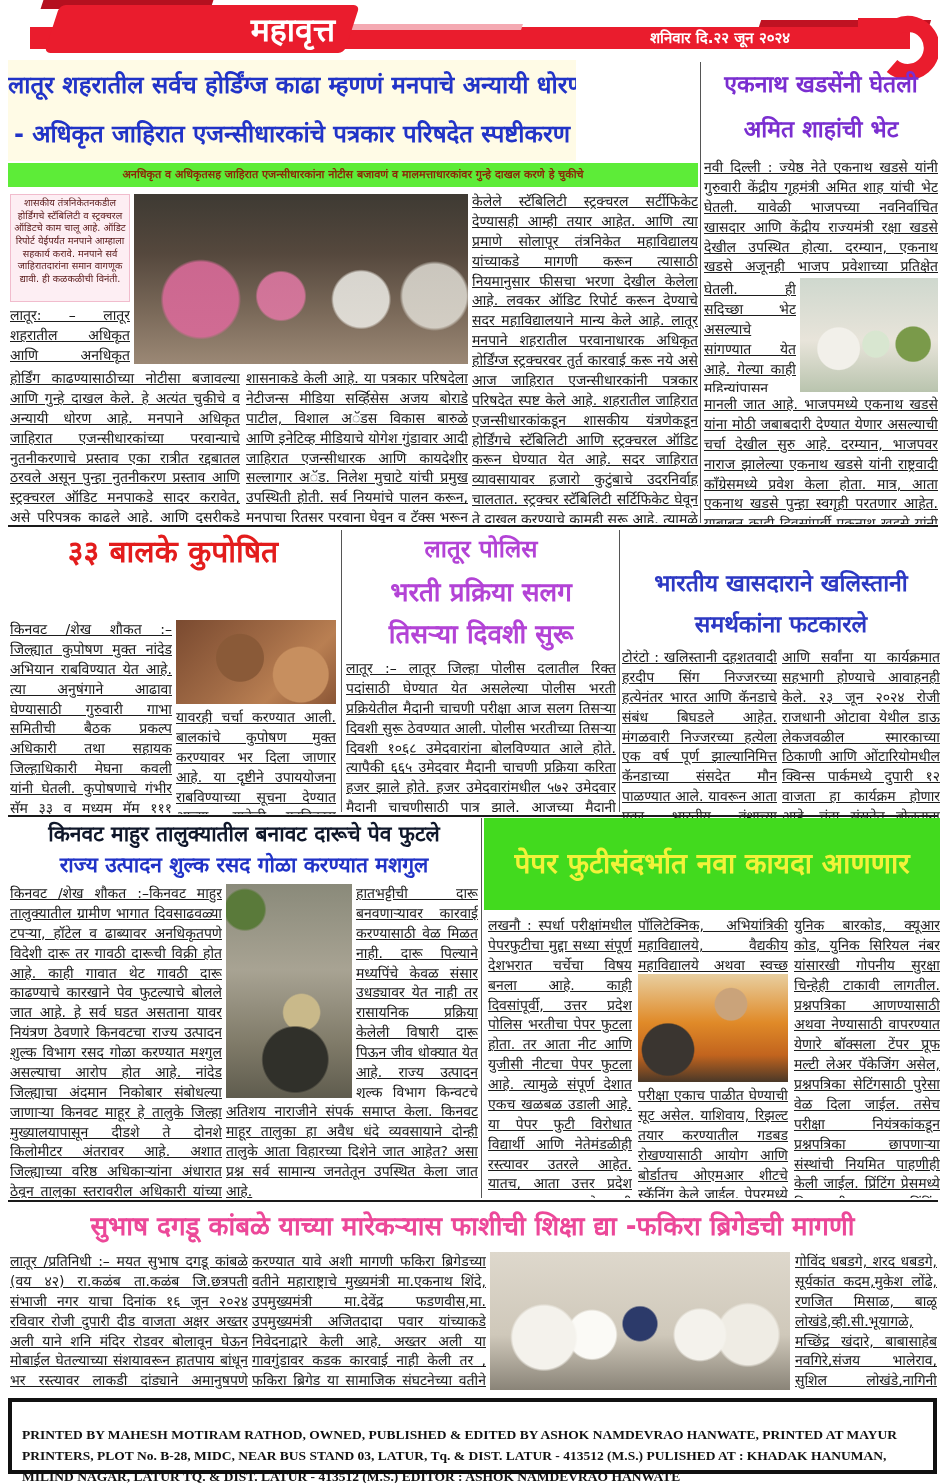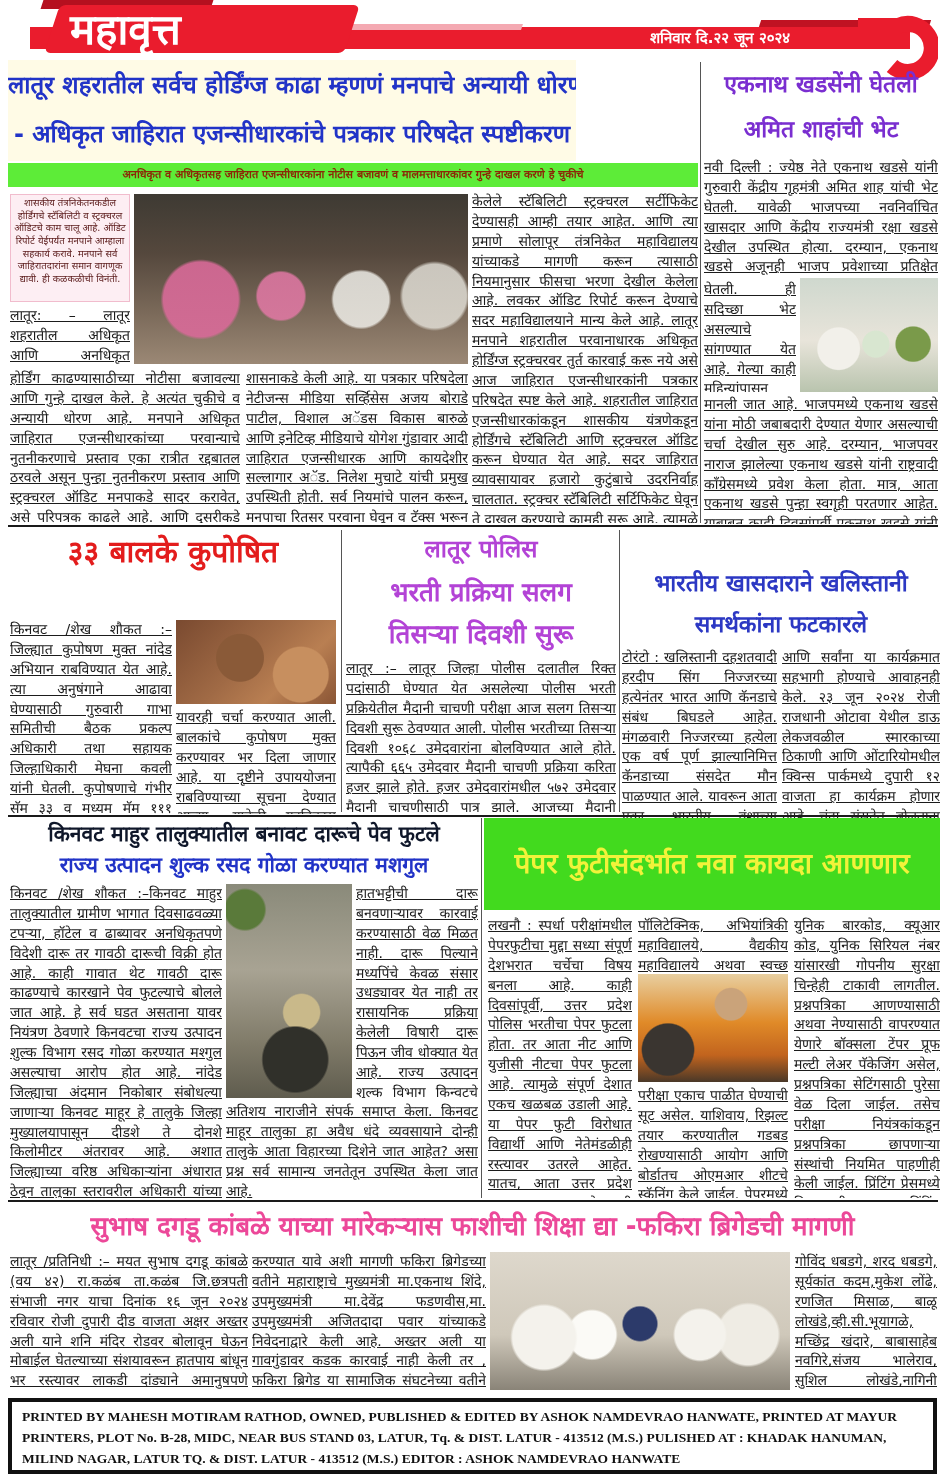--- a/index.html
+++ b/index.html
@@ -17,21 +17,21 @@
 <body>
 
 <div id="page">
 
   <div class="abs" style="left:0;top:0;width:945px;height:58px;">
     <div class="abs skew" style="left:42px;top:0;width:170px;height:9px;background:#b5101f;"></div>
     <div class="abs" style="left:30px;top:27px;width:880px;height:22px;background:#ea1c2d;"></div>
     <div class="abs skew" style="left:352px;top:24px;width:170px;height:6px;background:#f4a9b2;"></div>
     <div class="abs skew" style="left:760px;top:20px;width:170px;height:7px;background:#c01222;"></div>
     <div class="abs skew" style="left:52px;top:5px;width:300px;height:48px;background:#ea1c2d;border-radius:6px;"></div>
-    <div class="abs" style="left:70px;top:8px;width:265px;height:44px;color:#fff;font-weight:bold;font-size:42px;text-align:left;line-height:44px;white-space:nowrap;">महावृत्त</div>
+    <div class="abs" style="left:70px;top:8px;width:265px;height:44px;color:#fff;font-weight:bold;font-size:32px;text-align:right;line-height:44px;white-space:nowrap;">महावृत्त</div>
     <div class="abs" style="left:400px;top:29px;width:120px;color:#fff;font-weight:bold;font-size:16px;text-align:center;line-height:19px;white-space:nowrap;margin-top:16px;">लातूर</div>
     <div class="abs" style="left:610px;top:29px;width:220px;color:#fff;font-weight:bold;font-size:15px;text-align:center;line-height:19px;white-space:nowrap;">शनिवार दि.२२ जून २०२४</div>
     <svg class="abs" style="left:852px;top:8px;" width="86" height="72" viewBox="0 0 86 72">
       <path d="M6 18 L46 18 A 24 24 0 1 1 40 58" stroke="#ea1c2d" stroke-width="16" fill="none"></path>
     </svg>
   </div>
 
   <div class="abs" style="left:8px;top:60px;width:568px;height:101px;background:#fffbe6;">
     <div class="hl" style="font-size:24px;color:#2133c7;line-height:50px;">लातूर शहरातील सर्वच होर्डिंग्ज काढा म्हणणं मनपाचे अन्यायी धोरण</div>
     <div class="hl" style="font-size:24px;color:#2133c7;line-height:48px;">- अधिकृत जाहिरात एजन्सीधारकांचे पत्रकार परिषदेत स्पष्टीकरण</div>
@@ -131,17 +131,17 @@
   <div class="abs bodytxt" style="left:252px;top:1252px;width:234px;height:140px;">करण्यात यावे अशी मागणी फकिरा ब्रिगेडच्या वतीने महाराष्ट्राचे मुख्यमंत्री मा.एकनाथ शिंदे, उपमुख्यमंत्री मा.देवेंद्र फडणवीस,मा. उपमुख्यमंत्री अजितदादा पवार यांच्याकडे निवेदनाद्वारे केली आहे. अख्तर अली या गावगुंडावर कडक कारवाई नाही केली तर , फकिरा ब्रिगेड या सामाजिक संघटनेच्या वतीने महाराष्ट्रातील सर्व जिल्हात तीव्र आंदोलन करण्यात येईल आंदोलनानंतर निर्माण होणाऱ्या परिस्थितीस शासन जबाबदार राहील असेही या निवेदनात म्हटले आहे.या निवेदनावर प्रा.डॉ.संजय शिंदे प्रा.राजेंद्र लोद्योकर, श्रीरंग सखदे श्री अंकुश कांबळे, संजय विरूळे,संतोष पटनुरे</div>
   <div class="photo" style="left:490px;top:1252px;width:300px;height:138px;background:
          radial-gradient(circle at 50% 52%, #2c3a6a 0 10%, transparent 11%),
          radial-gradient(circle at 18% 62%, #f4f2ec 0 12%, transparent 13%),
          radial-gradient(circle at 34% 60%, #fbfaf6 0 11%, transparent 12%),
          radial-gradient(circle at 70% 60%, #f4f2ec 0 11%, transparent 12%),
          radial-gradient(circle at 86% 60%, #efece4 0 11%, transparent 12%),
          linear-gradient(180deg,#ded8cc 0%,#cfc8ba 60%,#8a8478 100%);"></div>
   <div class="abs bodytxt" style="left:795px;top:1252px;width:142px;height:140px;">गोविंद धबडगे, शरद धबडगे, सूर्यकांत कदम,मुकेश लोंढे, रणजित मिसाळ, बाळू लोखंडे,व्ही.सी.भूयागळे, मच्छिंद्र खंदारे, बाबासाहेब नवगिरे,संजय भालेराव, सुशिल लोखंडे,नागिनी थोरात, उर्मिला नवगिरे , सुभाष गायकवाड, सतीश शिंदे, ऋषिकेश ढगे, अजितकुमार शिंदे, लक्ष्मण खंडाळे, दर्शन शिंदे, रघुनाथ मस्के, अंगद कांबळे, साधिन शिंदे, पांडुरंग मस्के, सतीश मस्के या सह्या आहेत</div>
 
-  <div class="abs" style="left:8px;top:1398px;width:929px;height:76px;border:4px solid #111;box-sizing:border-box;padding:5px 10px;">
+  <div class="abs" style="left:8px;top:1398px;width:929px;height:76px;border:4px solid #111;box-sizing:border-box;padding:23px 10px;">
     <div style="font-family:'Liberation Serif',serif;font-weight:bold;font-size:13.5px;line-height:1.55;color:#111;">PRINTED BY MAHESH MOTIRAM RATHOD, OWNED, PUBLISHED &amp; EDITED BY ASHOK NAMDEVRAO HANWATE, PRINTED AT MAYUR PRINTERS, PLOT No. B-28, MIDC, NEAR BUS STAND 03, LATUR, Tq. &amp; DIST. LATUR - 413512 (M.S.) PULISHED AT : KHADAK HANUMAN, MILIND NAGAR, LATUR TQ. &amp; DIST. LATUR - 413512 (M.S.) EDITOR : ASHOK NAMDEVRAO HANWATE</div>
   </div>
 
 </div>
 
 </body></html>

